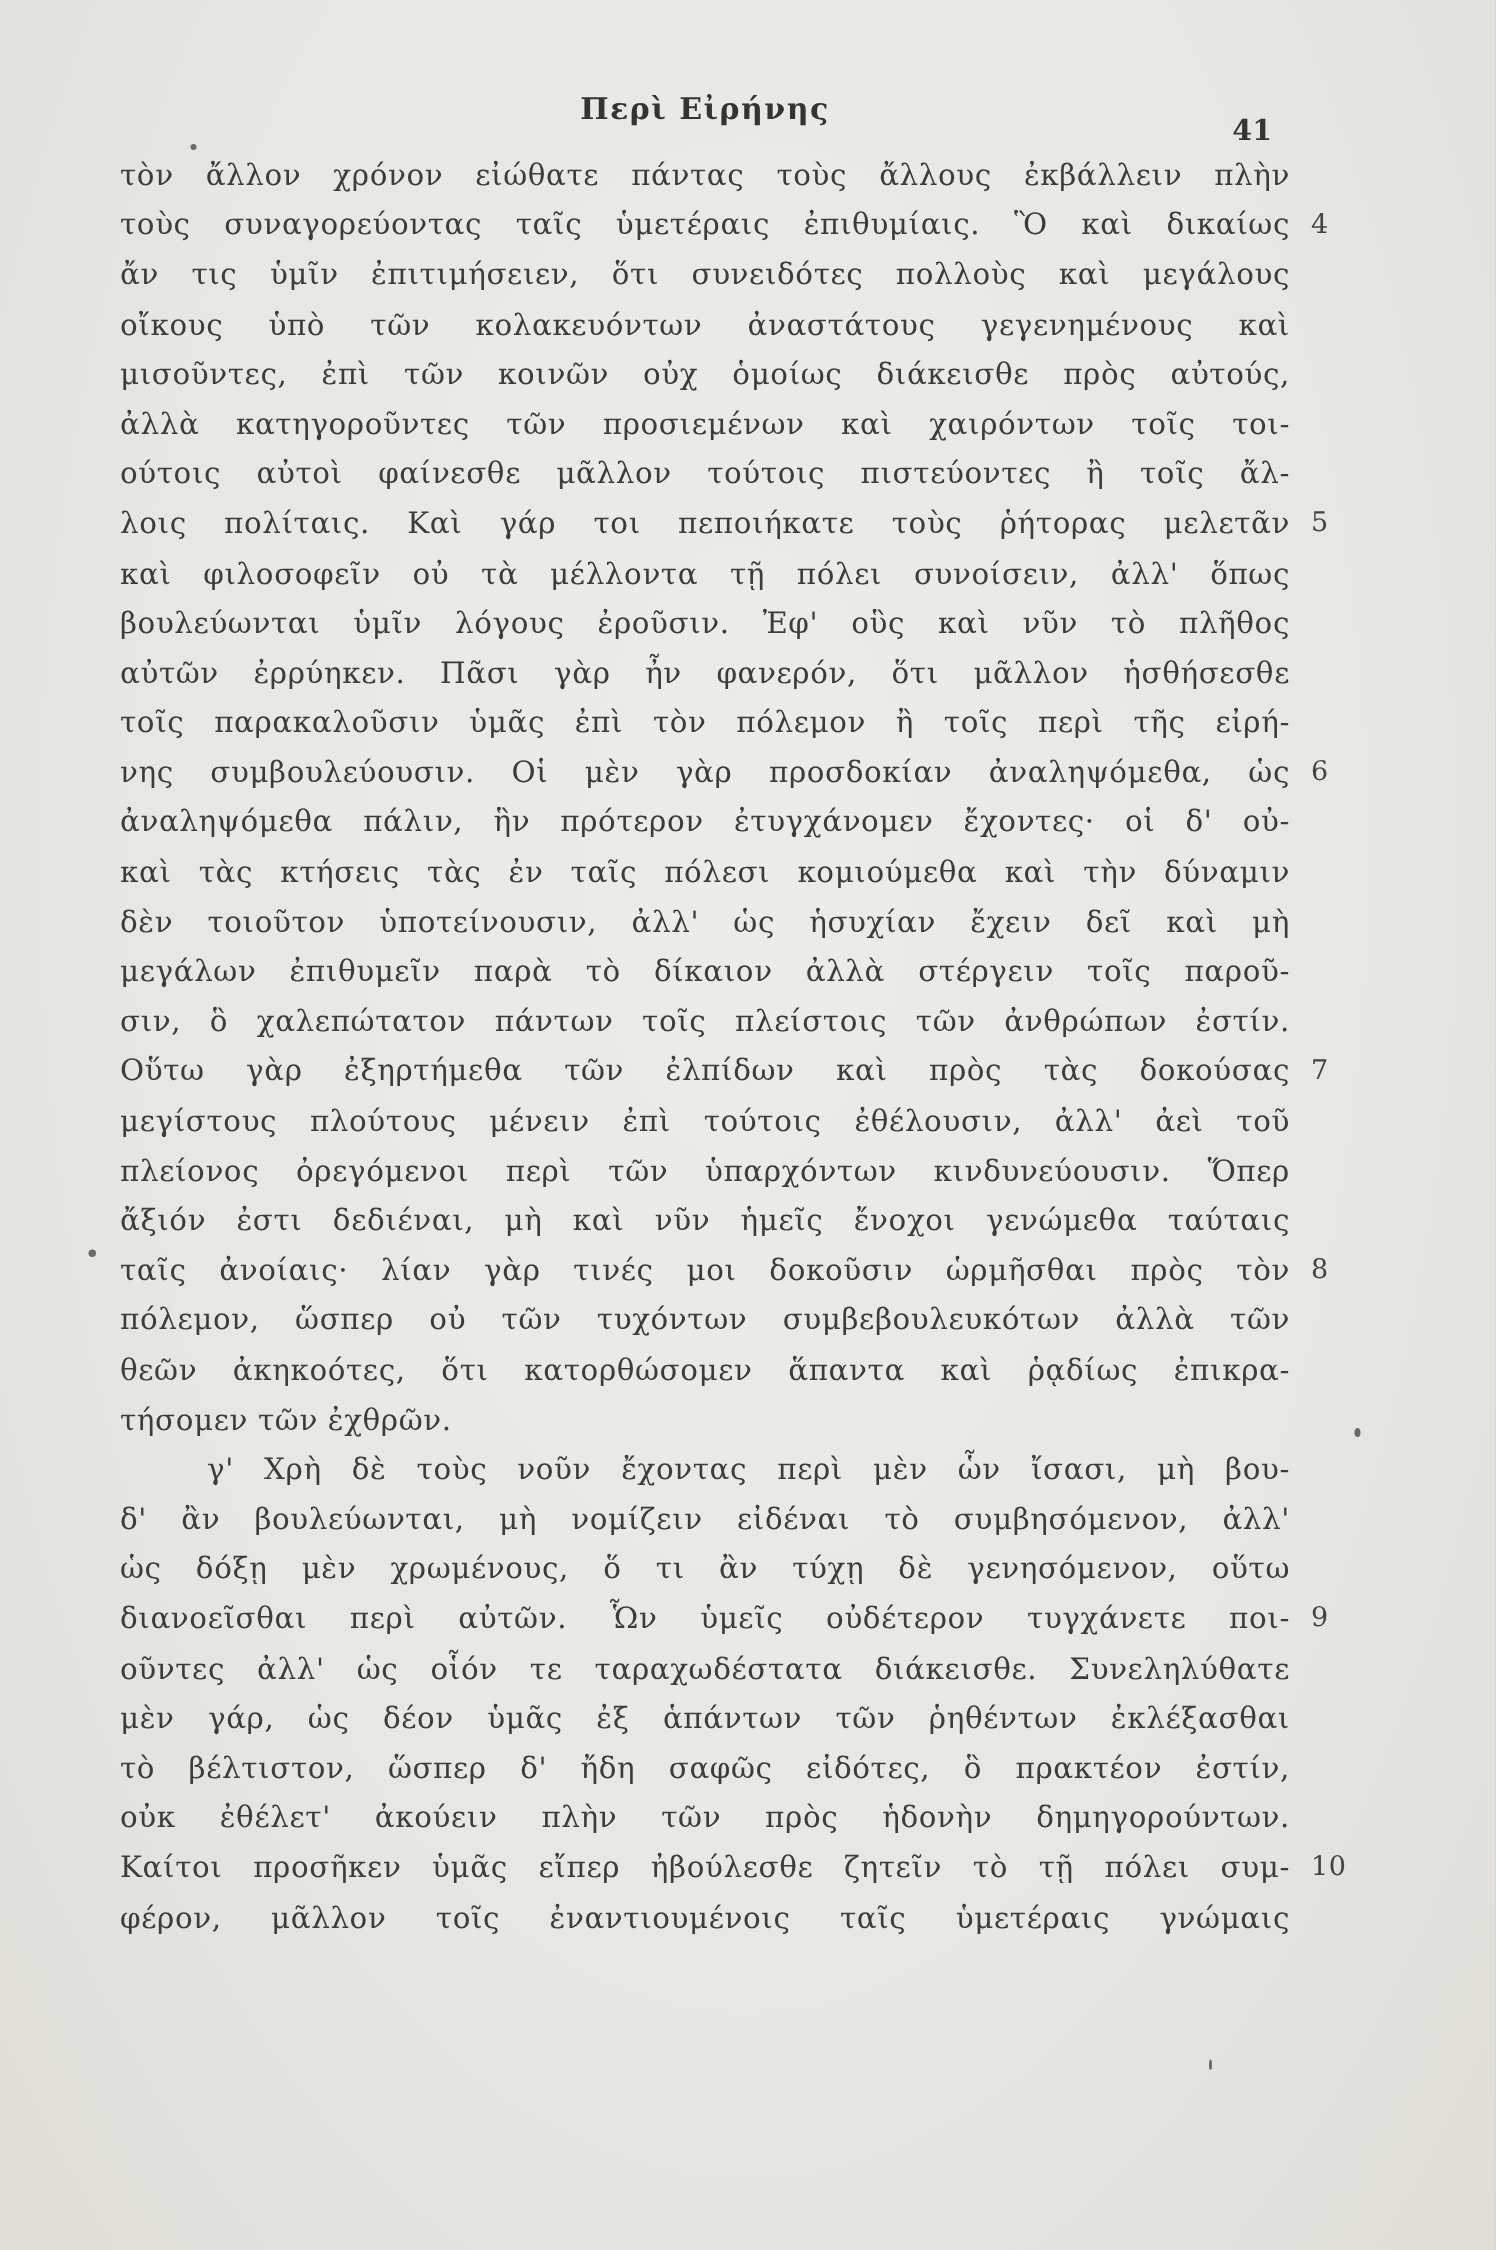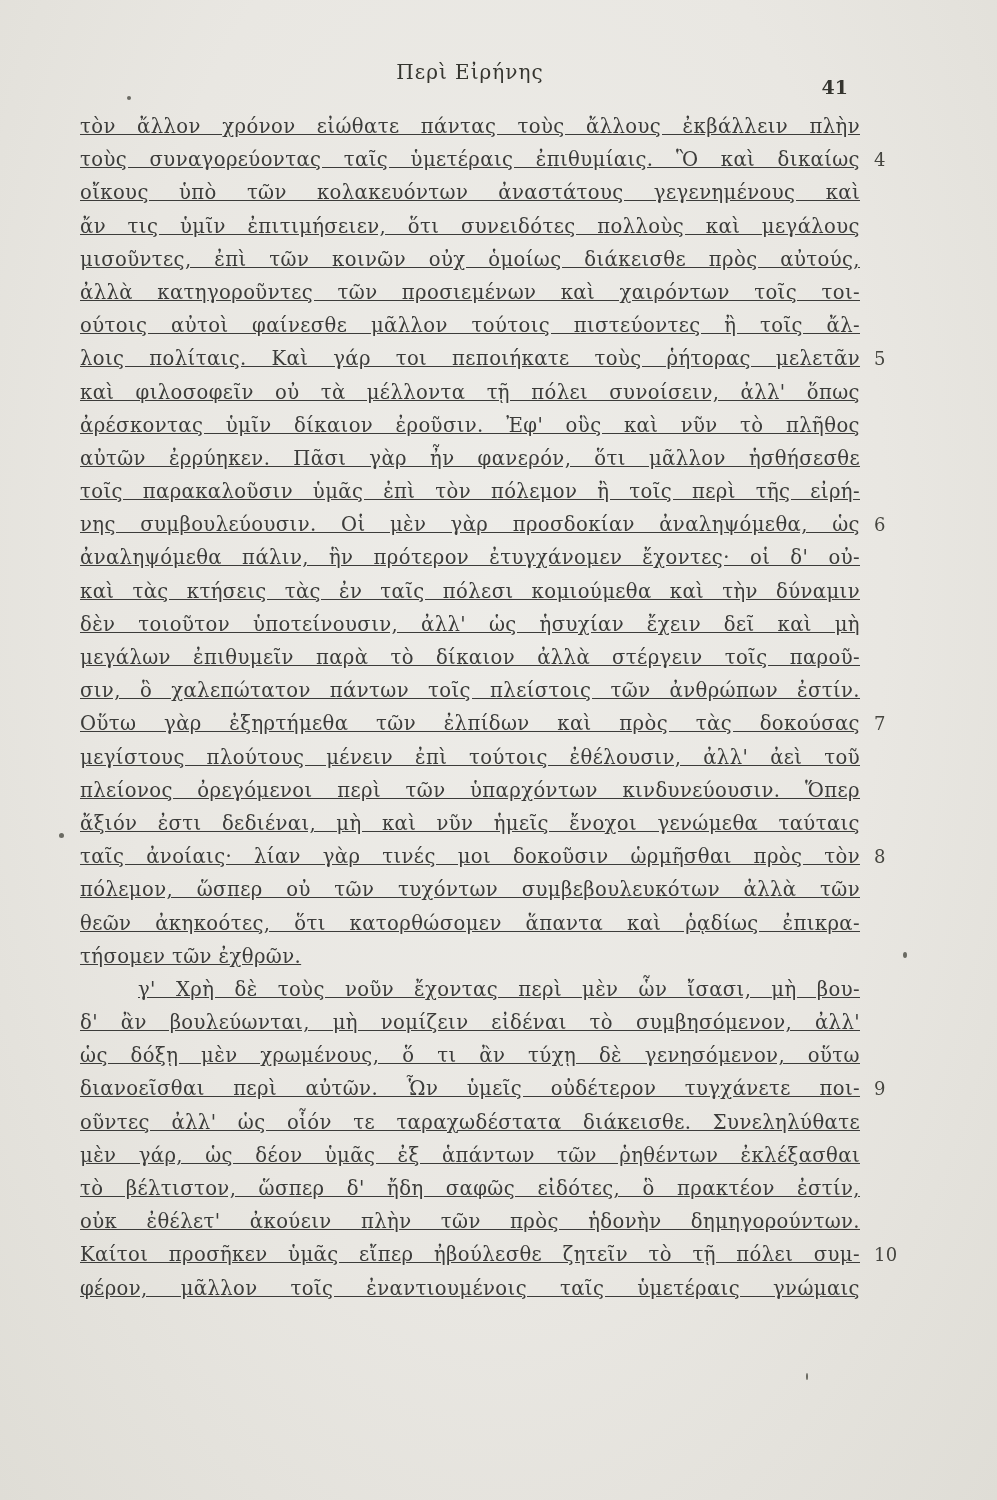--- a/index.html
+++ b/index.html
@@ -22,39 +22,38 @@
     top: 60px;
     left: 80px;
     width: 780px;
     height: 26px;
   }
   .title {
     position: absolute;
     left: 0;
     right: 0;
     text-align: center;
-    font-weight: normal;
+    font-weight: bold;
     font-size: 20px;
     letter-spacing: 1px;
     color: #35352f;
   }
   .pagenum {
     position: absolute;
     right: 12px;
     top: 16px;
     font-weight: bold;
     font-size: 19px;
     color: #35352f;
   }
   .text-block {
     position: absolute;
     left: 80px;
-    top: 110px;
+    top: 100px;
     width: 780px;
-    text-decoration: underline;
   }
   .line {
     position: relative;
     height: 33.2px;
     line-height: 33.2px;
     font-size: 19.6px;
     letter-spacing: 0.4px;
     white-space: nowrap;
   }
   .line .line-text {
@@ -103,43 +102,43 @@
 
   <div class="text-block" id="text-block">
       <div class="line">
         <span class="line-text">τὸν ἄλλον χρόνον εἰώθατε πάντας τοὺς ἄλλους ἐκβάλλειν πλὴν</span>
       </div>
       <div class="line">
         <span class="line-text">τοὺς συναγορεύοντας ταῖς ὑμετέραις ἐπιθυμίαις. Ὃ καὶ δικαίως</span>
         <span class="margin-num">4</span>
       </div>
       <div class="line">
+        <span class="line-text">ἄν τις ὑμῖν ἐπιτιμήσειεν, ὅτι συνειδότες πολλοὺς καὶ μεγάλους</span>
+      </div>
+      <div class="line">
         <span class="line-text">οἴκους ὑπὸ τῶν κολακευόντων ἀναστάτους γεγενημένους καὶ</span>
-      </div>
-      <div class="line">
-        <span class="line-text">ἄν τις ὑμῖν ἐπιτιμήσειεν, ὅτι συνειδότες πολλοὺς καὶ μεγάλους</span>
       </div>
       <div class="line">
         <span class="line-text">μισοῦντες, ἐπὶ τῶν κοινῶν οὐχ ὁμοίως διάκεισθε πρὸς αὐτούς,</span>
       </div>
       <div class="line">
         <span class="line-text">ἀλλὰ κατηγοροῦντες τῶν προσιεμένων καὶ χαιρόντων τοῖς τοι-</span>
       </div>
       <div class="line">
         <span class="line-text">ούτοις αὐτοὶ φαίνεσθε μᾶλλον τούτοις πιστεύοντες ἢ τοῖς ἄλ-</span>
       </div>
       <div class="line">
         <span class="line-text">λοις πολίταις. Καὶ γάρ τοι πεποιήκατε τοὺς ῥήτορας μελετᾶν</span>
         <span class="margin-num">5</span>
       </div>
       <div class="line">
         <span class="line-text">καὶ φιλοσοφεῖν οὐ τὰ μέλλοντα τῇ πόλει συνοίσειν, ἀλλ' ὅπως</span>
       </div>
       <div class="line">
-        <span class="line-text">ἀρέσκοντας ὑμῖν δίκαιον ἐροῦσιν. Ἐφ' οὓς καὶ νῦν τὸ πλῆθος</span>
+        <span class="line-text">βουλεύωνται ὑμῖν λόγους ἐροῦσιν. Ἐφ' οὓς καὶ νῦν τὸ πλῆθος</span>
       </div>
       <div class="line">
         <span class="line-text">αὐτῶν ἐρρύηκεν. Πᾶσι γὰρ ἦν φανερόν, ὅτι μᾶλλον ἡσθήσεσθε</span>
       </div>
       <div class="line">
         <span class="line-text">τοῖς παρακαλοῦσιν ὑμᾶς ἐπὶ τὸν πόλεμον ἢ τοῖς περὶ τῆς εἰρή-</span>
       </div>
       <div class="line">
         <span class="line-text">νης συμβουλεύουσιν. Οἱ μὲν γὰρ προσδοκίαν ἀναληψόμεθα, ὡς</span>
         <span class="margin-num">6</span>

